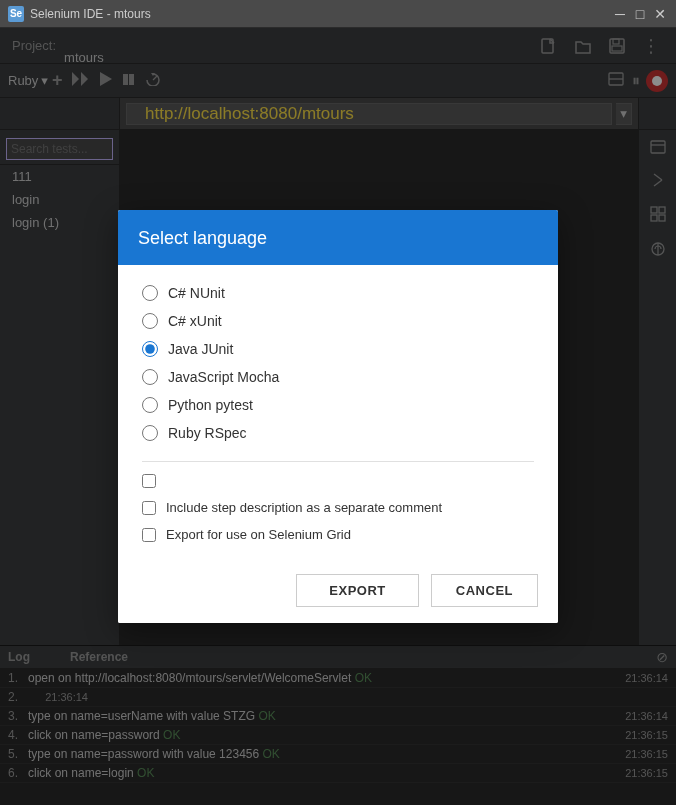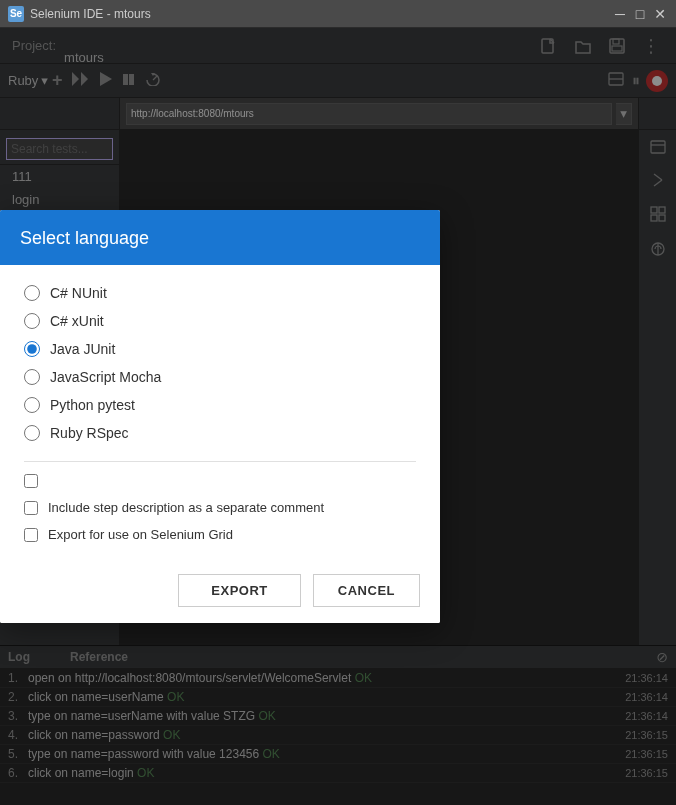--- a/index.html
+++ b/index.html
@@ -120,25 +120,25 @@
       width: 22px; height: 22px;
       background: #cc3333;
       border-radius: 50%;
       border: none; cursor: pointer;
       display: flex; align-items: center; justify-content: center;
     }
     .rec-dot { width: 10px; height: 10px; background: white; border-radius: 50%; }
     .url-input {
       background: #5a5a5a;
       border: 1px solid #666;
-      color: #ffffff;
-      font-size: 10px;
+      color: #fde047;
+      font-size: 17px;
       flex: 1;
       height: 22px;
-      padding: 0 4px;
+      padding: 0 18px;
       outline: none;
     }
     .url-dropdown {
       background: #5a5a5a; border-left: none;
       border: 1px solid #666; border-left: none;
       color: #ccc; cursor: pointer; height: 22px; padding: 0 4px;
     }
 
     
     .sidebar {
@@ -199,21 +199,21 @@
       padding: 4px;
     }
 
     
     .modal-overlay {
       position: absolute;
       top: 0; left: 0; right: 0; bottom: 0;
       background: rgba(0,0,0,0.45);
       display: flex;
       align-items: center;
-      justify-content: flex-start;
+      justify-content: center;
       z-index: 100;
     }
 
     
     .dialog {
       background: white;
       width: 440px;
       border-radius: 2px;
       overflow: hidden;
       box-shadow: 0 8px 32px rgba(0,0,0,0.4);
@@ -458,21 +458,20 @@
       <button style="background:none;border:none;cursor:pointer;color:#9a9a9a;font-size:14px;">⊘</button>
     </div>
     <div class="log-rows">
       <div class="log-row">
         <span class="log-num">1.</span>
         <span class="log-text">open on http://localhost:8080/mtours/servlet/WelcomeServlet <span class="log-ok">OK</span></span>
         <span class="log-time">21:36:14</span>
       </div>
       <div class="log-row">
         <span class="log-num">2.</span>
-        <span class="log-text">click on name=userName <span class="log-ok">OK</span></span>
         <span class="log-time">21:36:14</span>
       </div>
       <div class="log-row">
         <span class="log-num">3.</span>
         <span class="log-text">type on name=userName with value STZG <span class="log-ok">OK</span></span>
         <span class="log-time">21:36:14</span>
       </div>
       <div class="log-row">
         <span class="log-num">4.</span>
         <span class="log-text">click on name=password <span class="log-ok">OK</span></span>

